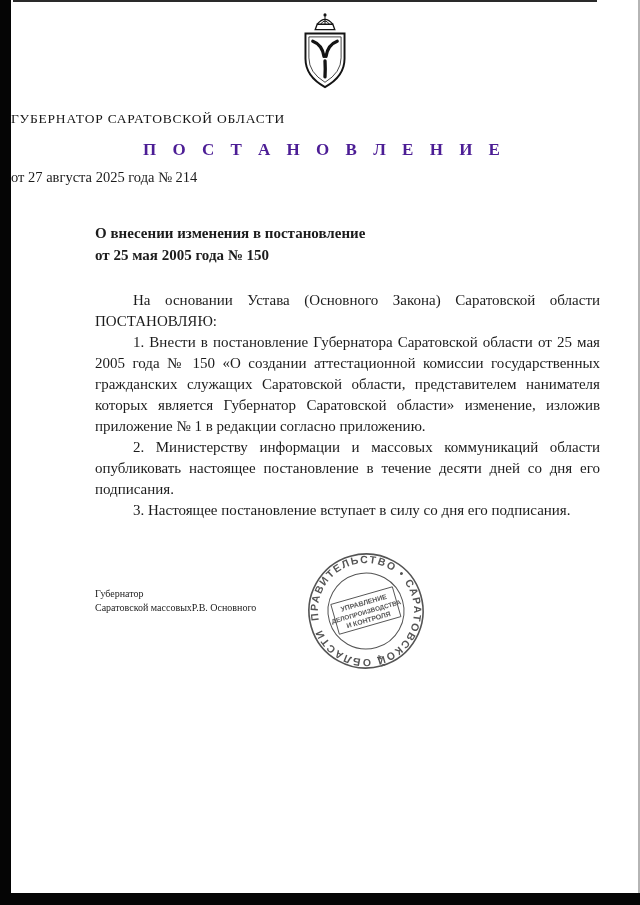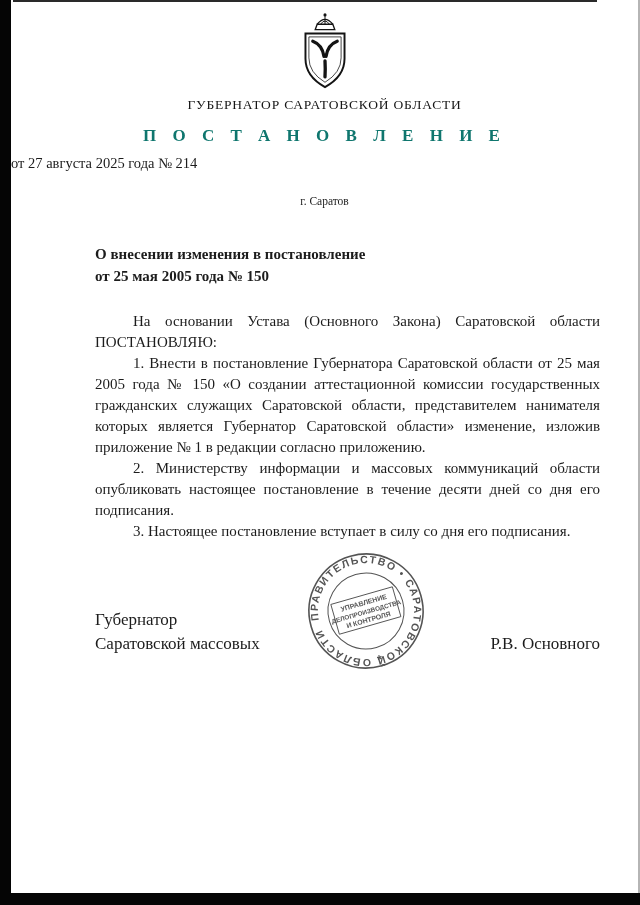--- a/index.html
+++ b/index.html
@@ -21,33 +21,32 @@
   .scan-right  { position:absolute; right:0; top:0; width:2px; height:100%; background:#b5b5b5; }
 
   .content {
     position: absolute;
     left: 11px; right: 2px; top: 2px; bottom: 12px;
   }
 
   .emblem { display:block; margin: 10px auto 0 auto; }
 
   .org-name {
-    margin-top: 3px;
-    text-align: center;
+    margin-top: 17px;
     font-size: 13.5px;
     letter-spacing: 0.8px;
     color: #161616;
   }
   .doc-type {
     margin-top: 13px;
     text-align: center;
     font-size: 17px;
     font-weight: bold;
     letter-spacing: 6px;
-    color: #0f766e;
+    color: #4c1d95;
   }
   .date-line {
     margin-top: 9px;
     text-align: left;
     font-size: 14.5px;
   }
   .city {
     margin-top: 23px;
     text-align: center;
     font-size: 11.5px;
@@ -64,23 +63,23 @@
     margin: 23px 38px 0 84px;
     font-size: 15px;
     line-height: 1.4;
     text-align: justify;
   }
   .body-text p { text-indent: 38px; }
 
   .signature {
     margin: 66px 38px 0 84px;
     display: flex;
-    justify-content: space-between;
+    justify-content: flex-start;
     align-items: flex-end;
-    font-size: 17px;
+    font-size: 10px;
     line-height: 1.45;
     position: relative;
     z-index: 1;
   }
 
   .stamp {
     position: absolute;
     left: 289px;
     top: 543px;
     z-index: 2;
@@ -113,21 +112,20 @@
         <path d="M30 50 Q30.5 58 30 66.5" stroke-width="3.4" stroke-linecap="round"></path>
       </g>
     </svg>
 
     <div class="org-name">ГУБЕРНАТОР САРАТОВСКОЙ ОБЛАСТИ</div>
 
     <div class="doc-type">П О С Т А Н О В Л Е Н И Е</div>
 
     <div class="date-line">от 27 августа 2025 года № 214</div>
 
-    <div class="city">г. Саратов</div>
 
     <div class="subject">
       <div>О внесении изменения в постановление</div>
       <div>от 25 мая 2005 года № 150</div>
     </div>
 
     <div class="body-text">
       <p>На основании Устава (Основного Закона) Саратовской области ПОСТАНОВЛЯЮ:</p>
       <p>1. Внести в постановление Губернатора Саратовской области от 25 мая 2005 года № 150 «О создании аттестационной комиссии государственных гражданских служащих Саратовской области, представителем нанимателя которых является Губернатор Саратовской области» изменение, изложив приложение № 1 в редакции согласно приложению.</p>
       <p>2. Министерству информации и массовых коммуникаций области опубликовать настоящее постановление в течение десяти дней со дня его подписания.</p>

